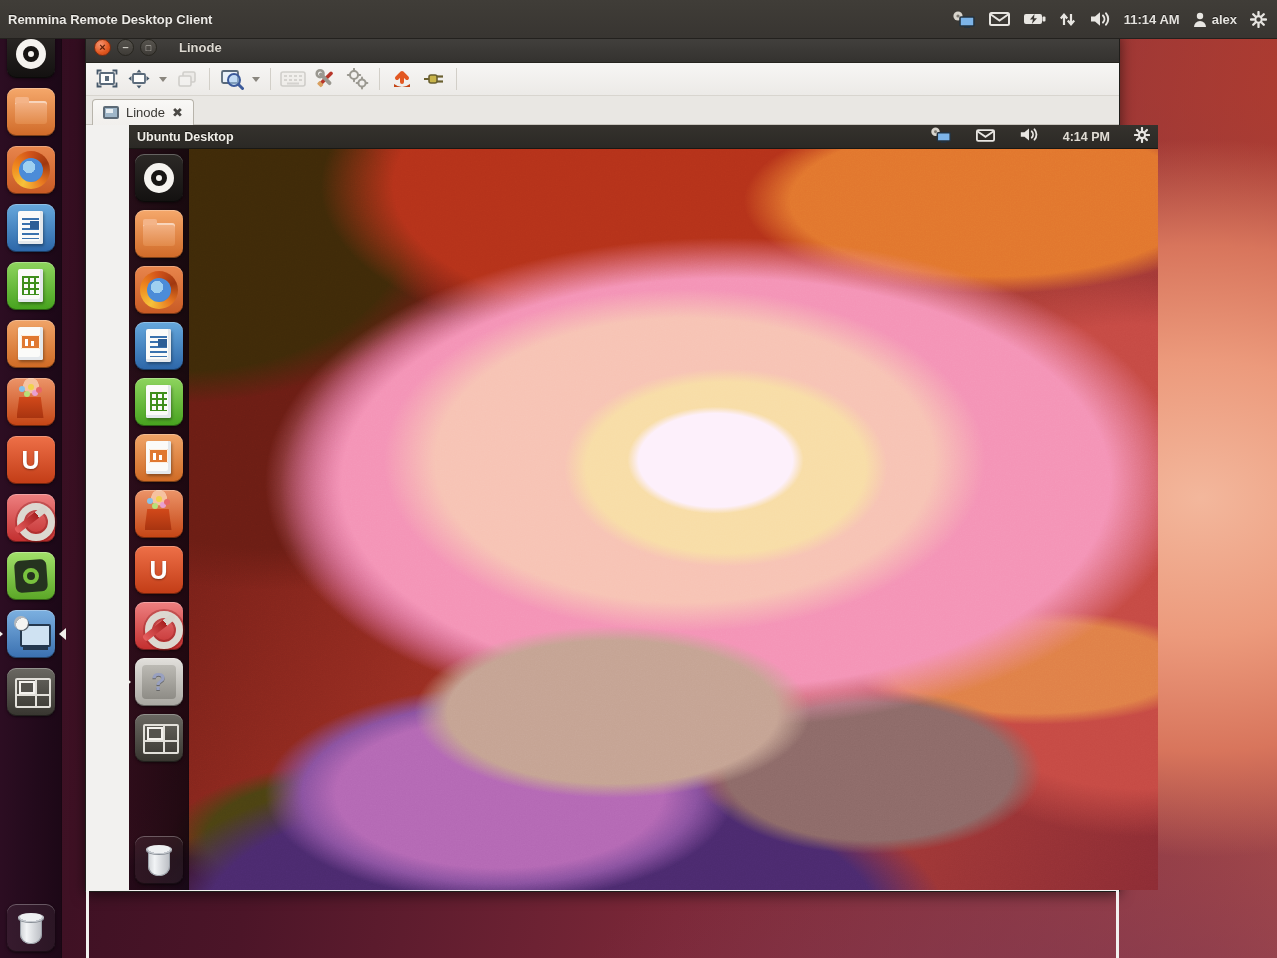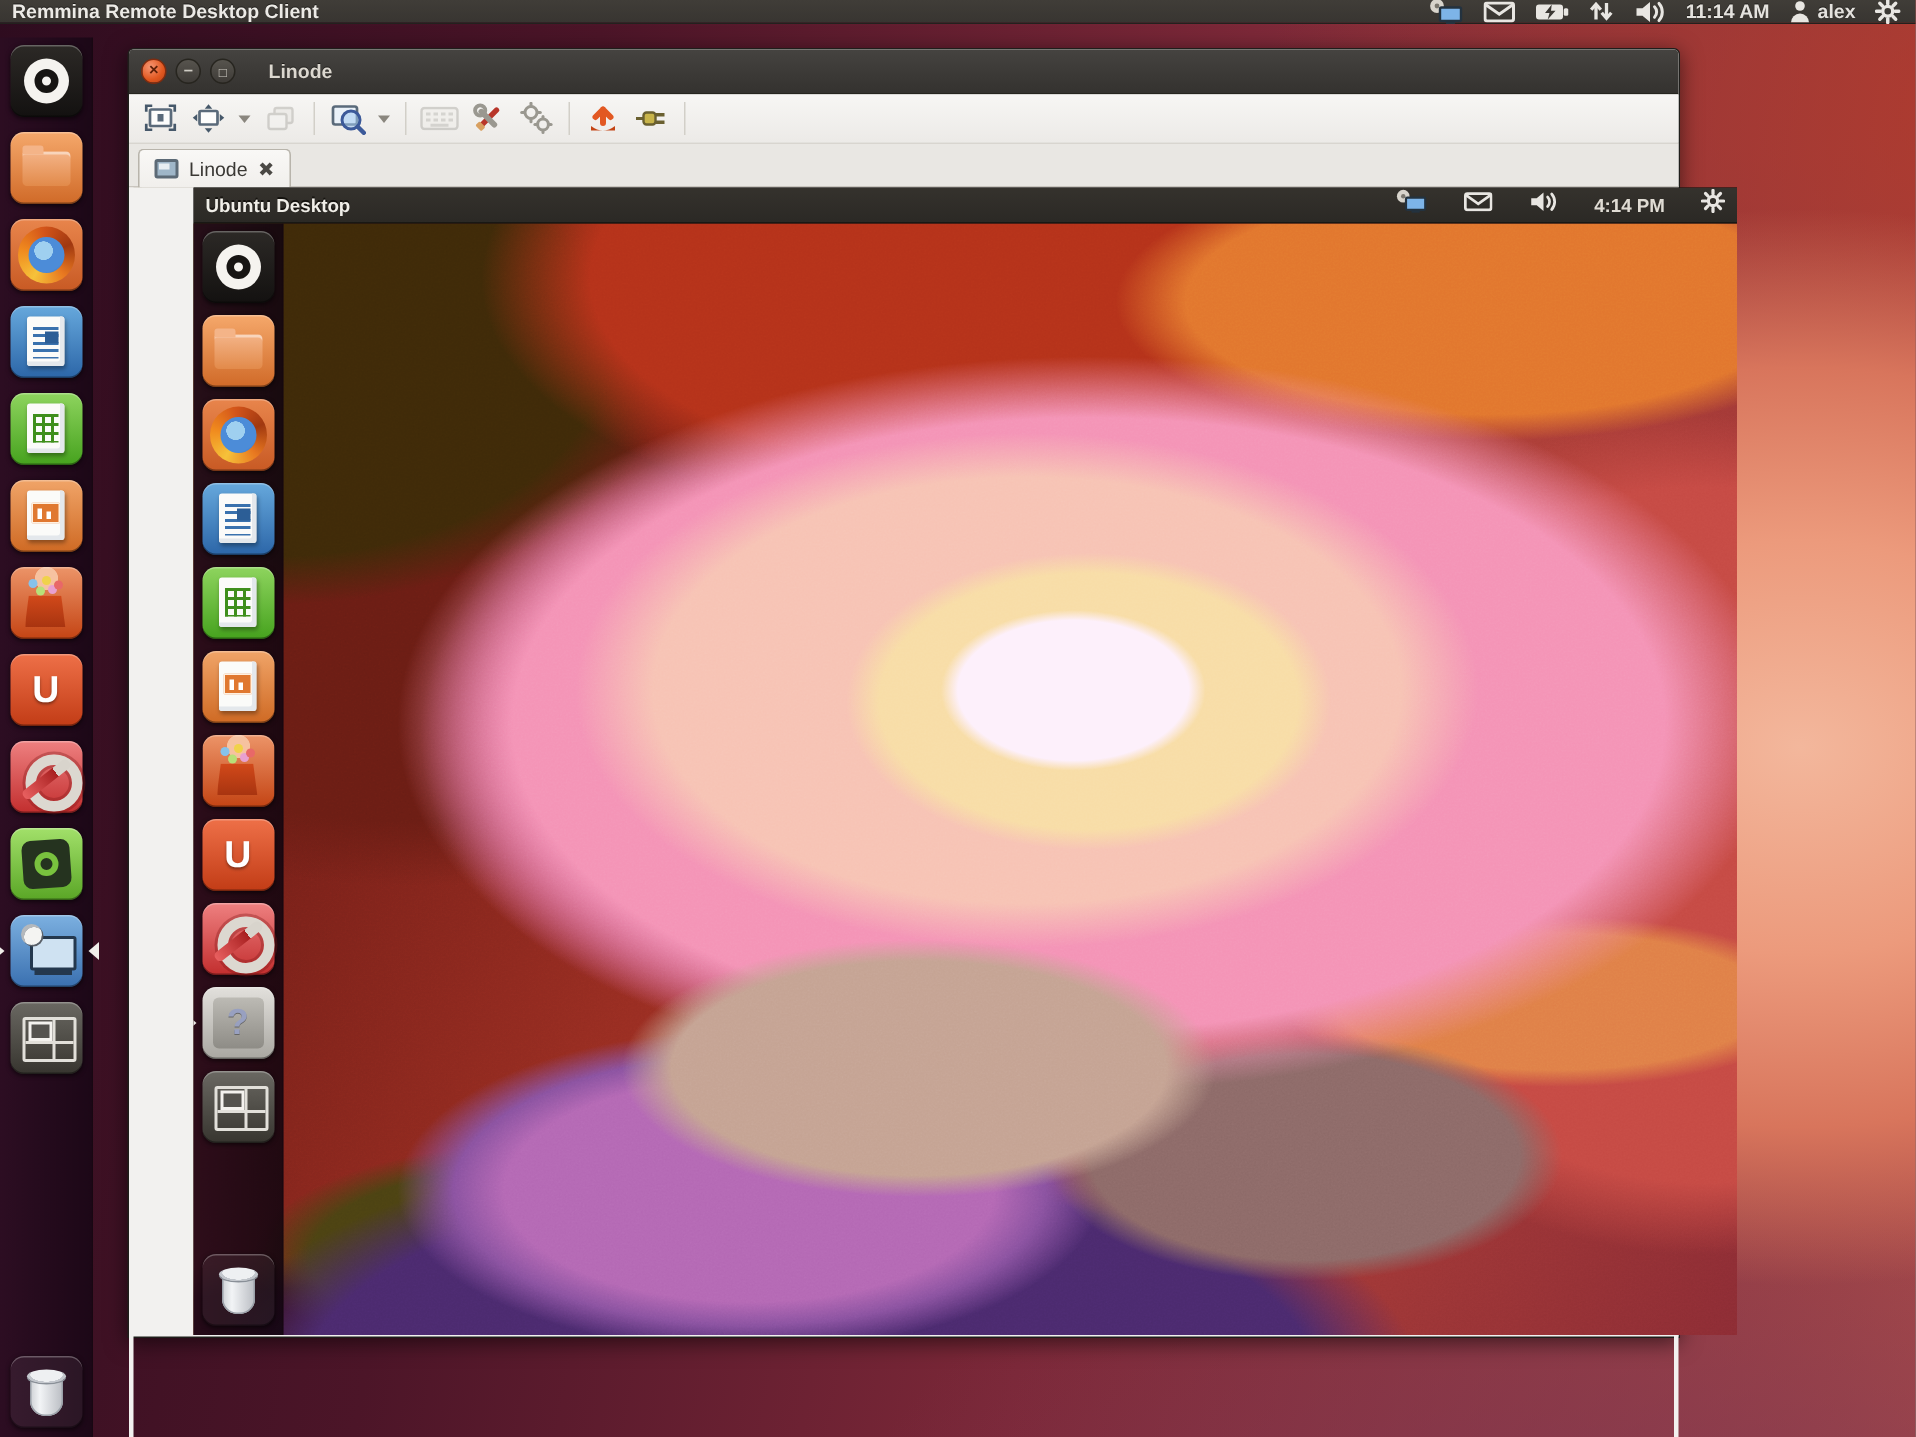--- a/index.html
+++ b/index.html
@@ -8,21 +8,21 @@
 
   
   .desktop{position:absolute;left:0;top:0;width:1277px;height:958px;
     background:
       radial-gradient(ellipse 620px 460px at 94% 52%, #f3b79c 0%, #ec9a7c 30%, #d8755c 55%, rgba(216,117,92,0) 78%),
       radial-gradient(ellipse 900px 500px at 108% 8%, rgba(178,56,40,.85) 0%, rgba(178,56,40,0) 60%),
       radial-gradient(ellipse 900px 620px at 85% 118%, rgba(122,54,84,.9) 0%, rgba(122,54,84,0) 62%),
       linear-gradient(100deg, #2e0c1f 0%, #4c1528 28%, #7c2838 58%, #a84a48 100%);}
 
   
-  .top-panel{position:absolute;left:0;top:0;width:1277px;height:16px;background:linear-gradient(#403d38,#383531);
+  .top-panel{position:absolute;left:0;top:0;width:1277px;height:39px;background:linear-gradient(#403d38,#383531);
     border-bottom:1px solid #23211e;display:flex;align-items:center;color:#e8e6e2;z-index:50;}
   .top-panel .app-title{font-weight:bold;font-size:13px;padding-left:8px;color:#eceae6;text-shadow:0 -1px 0 #1e1c19;}
   .top-panel .spacer{flex:1;}
   .tray{display:flex;align-items:center;gap:13px;padding-right:10px;}
   .tray .titem{display:flex;align-items:center;}
   .tray .t-text{font-size:13px;color:#e4e2de;font-weight:bold;text-shadow:0 -1px 0 #1e1c19;}
   .user-box{display:flex;align-items:center;gap:5px;}
 
   
   .launcher{position:absolute;left:0;top:25px;width:62px;height:933px;z-index:10;

